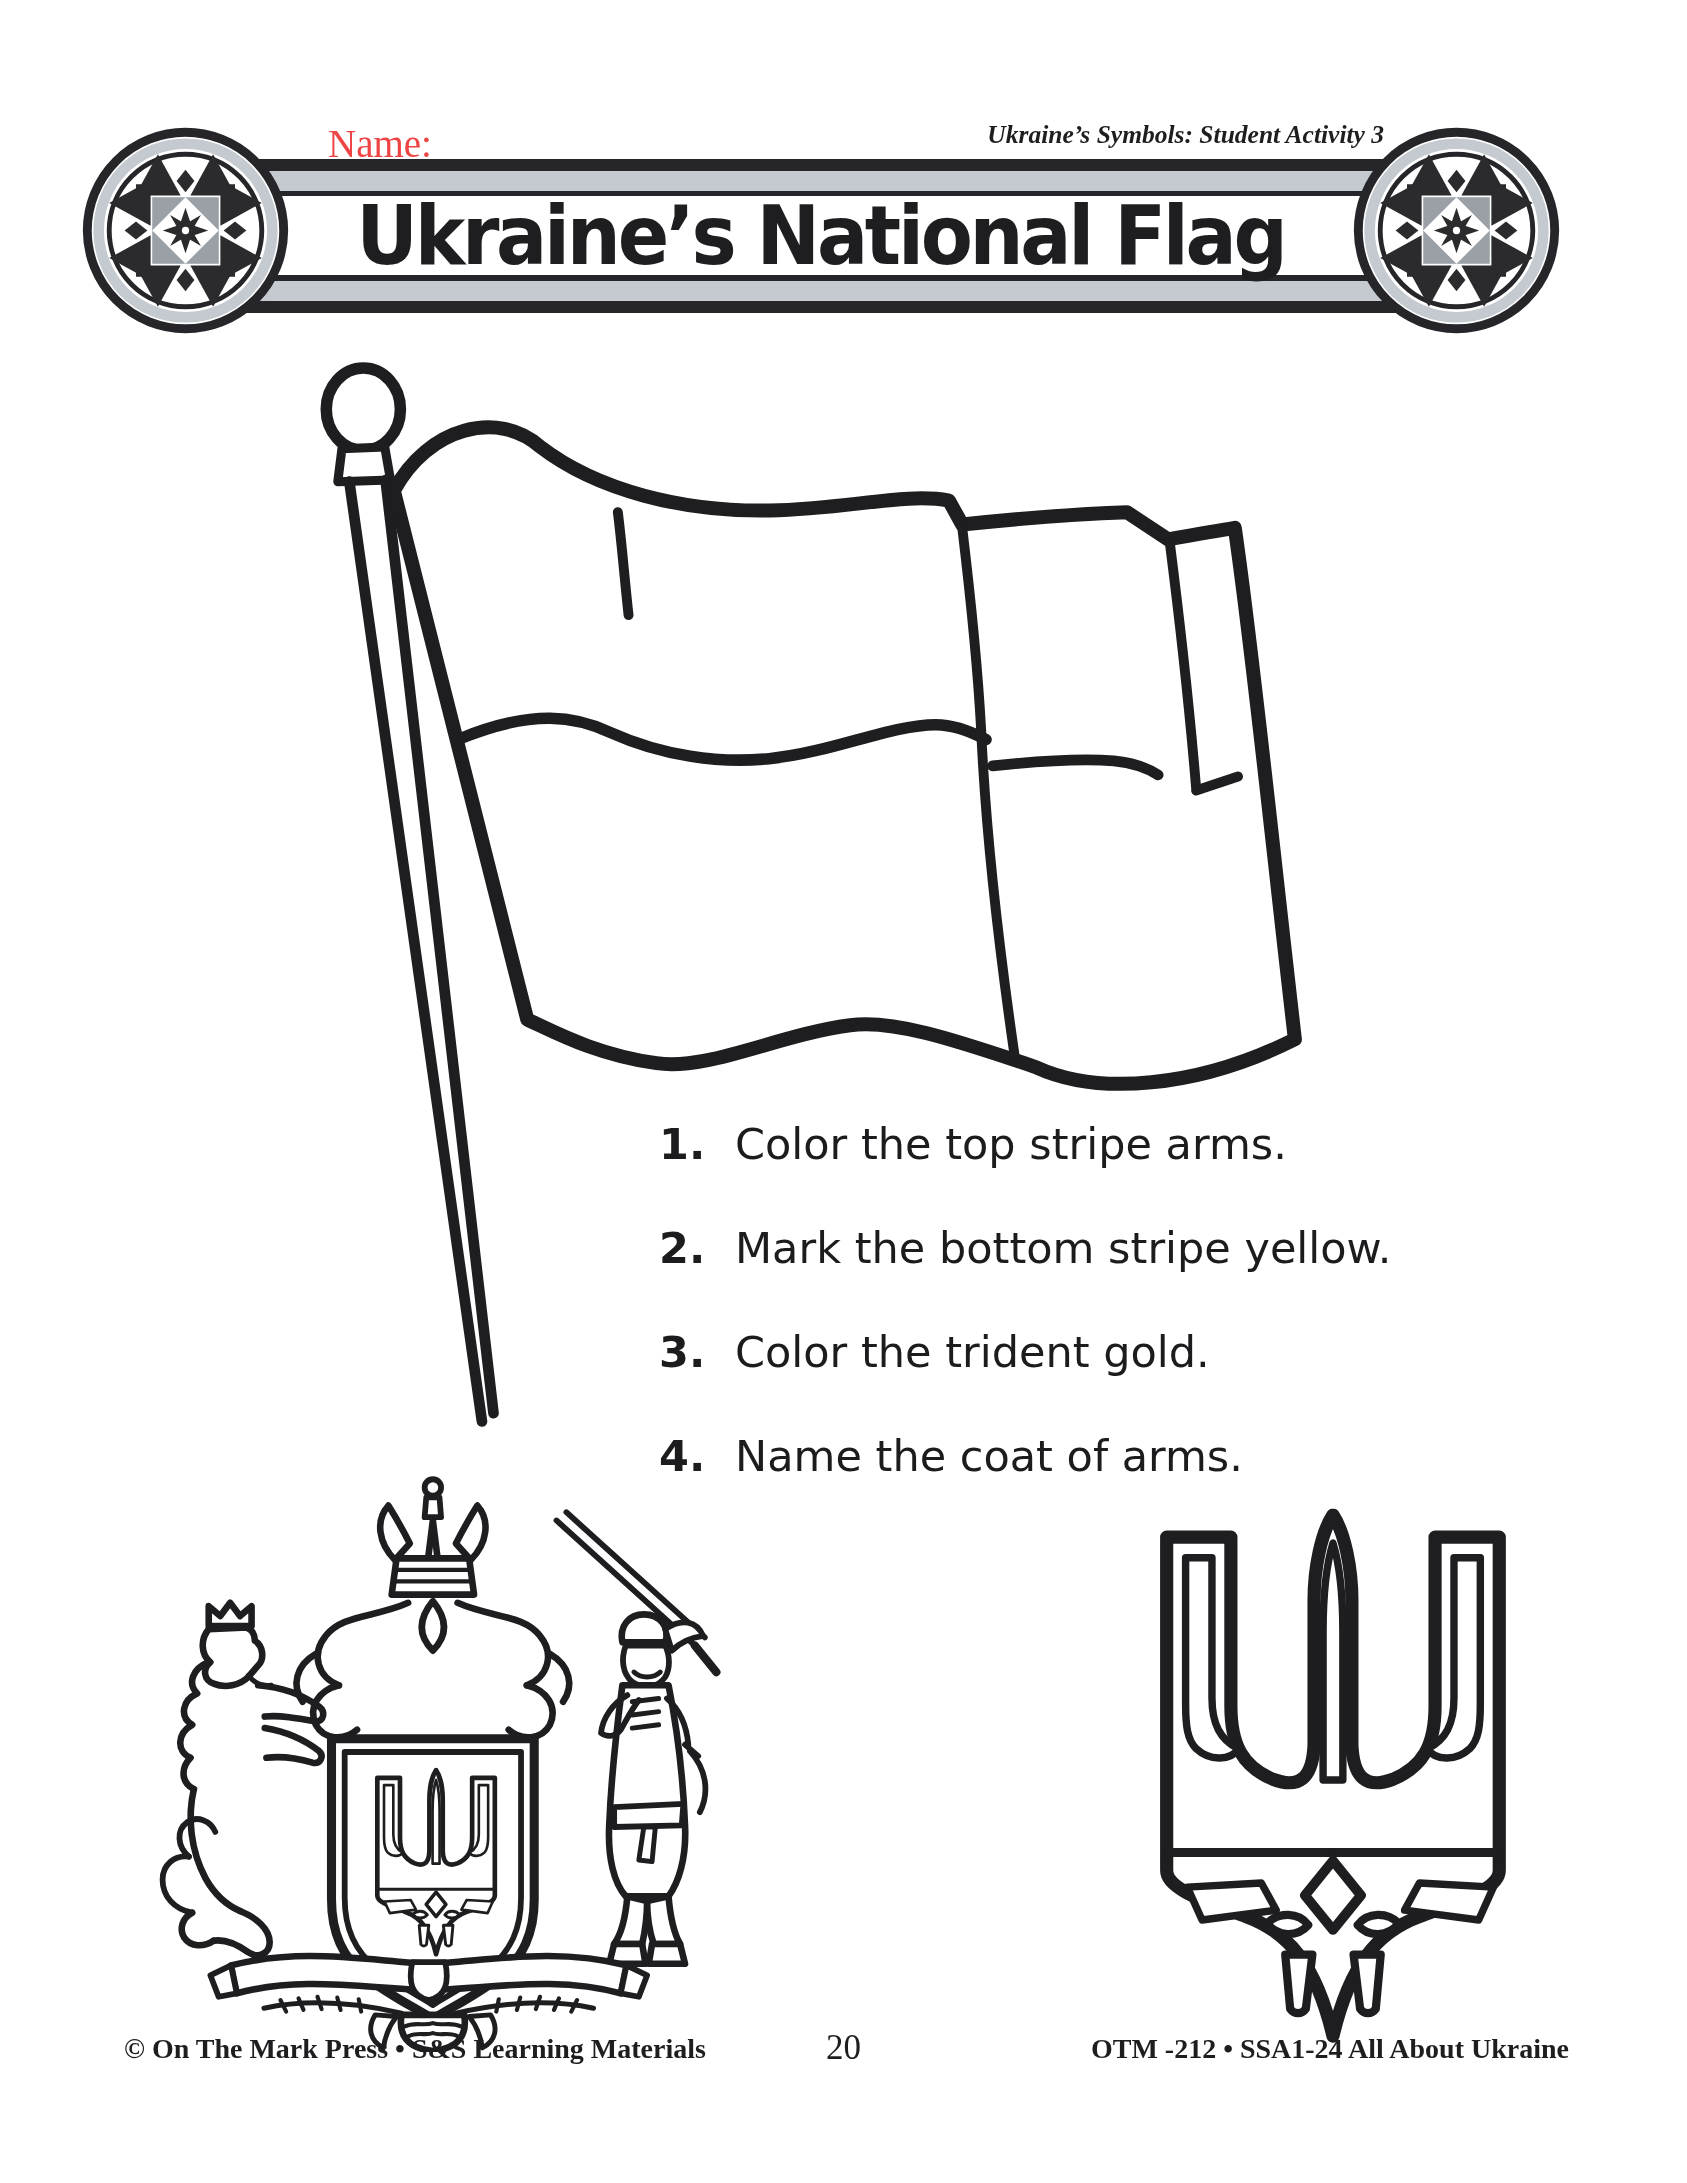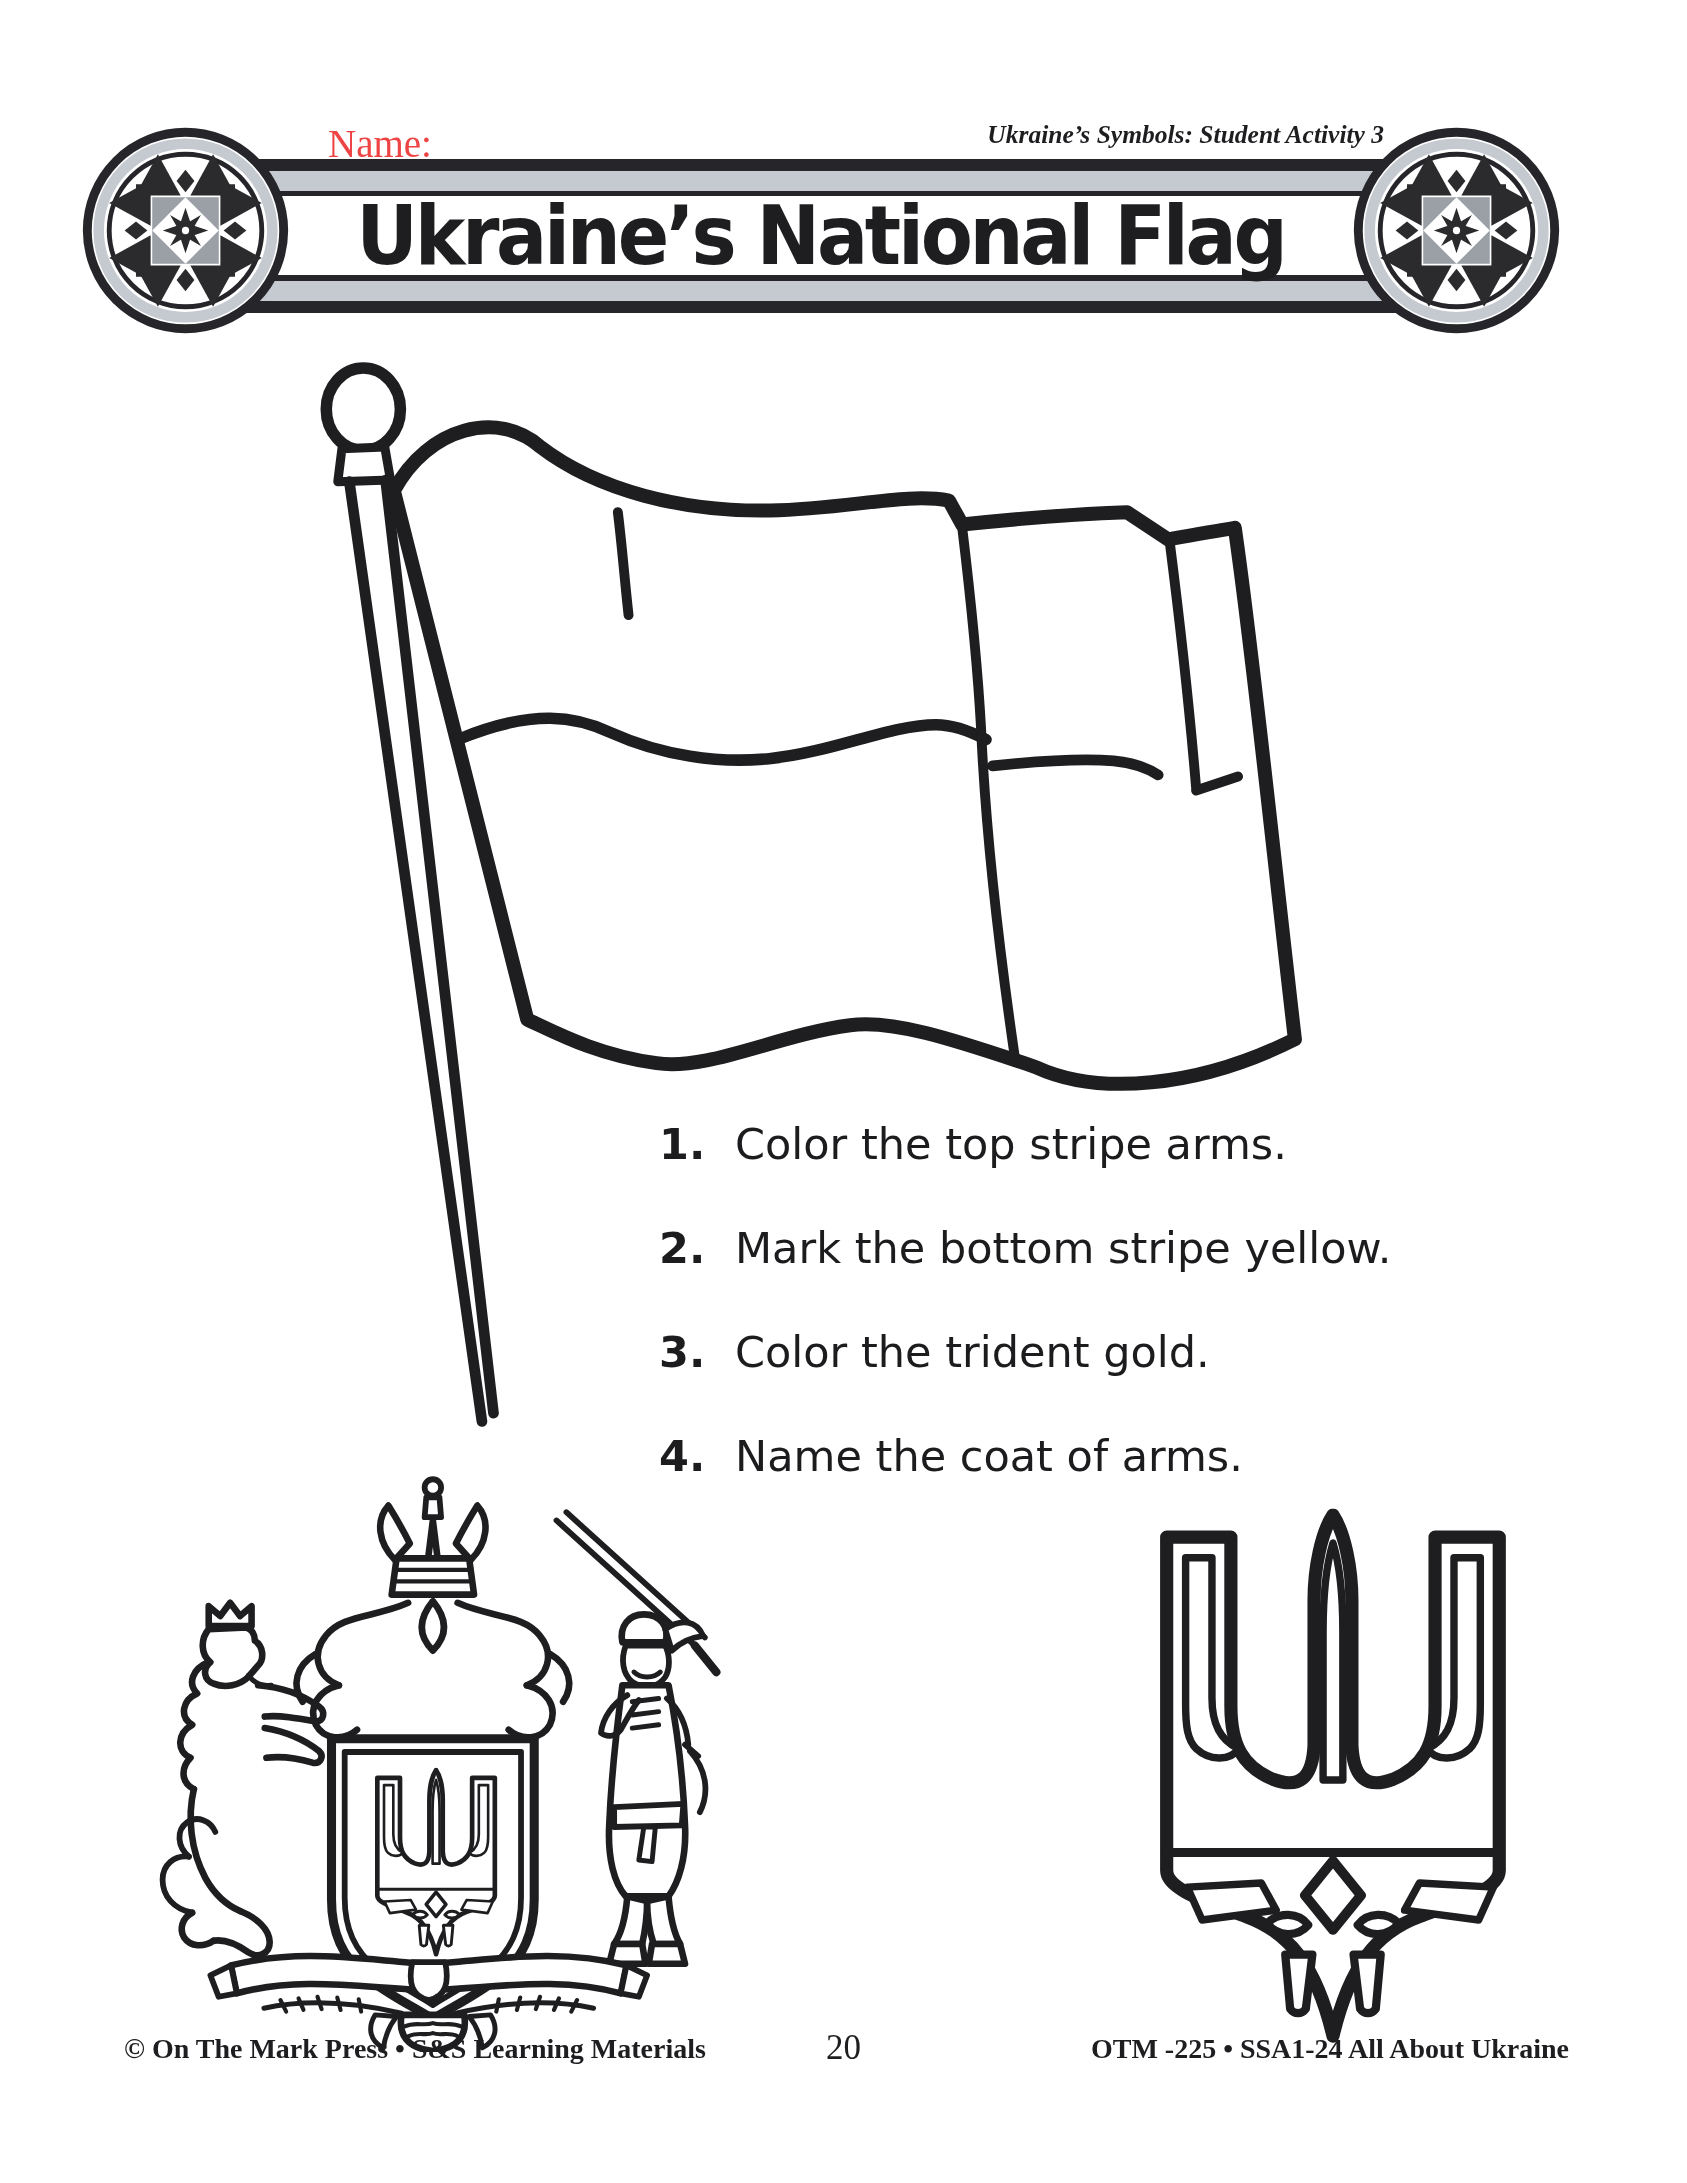--- a/index.html
+++ b/index.html
@@ -264,15 +264,15 @@
   </g>
 </svg>
 
 <svg class="abs" style="left:1100px;top:1508px;" width="461" height="540" xmlns="http://www.w3.org/2000/svg" xmlns:xlink="http://www.w3.org/1999/xlink" viewBox="0 0 560 655">
   <use href="#tryzub" xlink:href="#tryzub" width="560" height="655"></use>
 </svg>
 
 <div class="abs footer">
   <div class="abs footer-page">20</div>
   <div class="abs footer-left">© On The Mark Press • S&amp;S Learning Materials</div>
-  <div class="abs footer-right">OTM -225 • SSA1-24 All About Ukraine</div>
+  <div class="abs footer-right">OTM -212 • SSA1-24 All About Ukraine</div>
 </div>
 
 
 </body></html>

